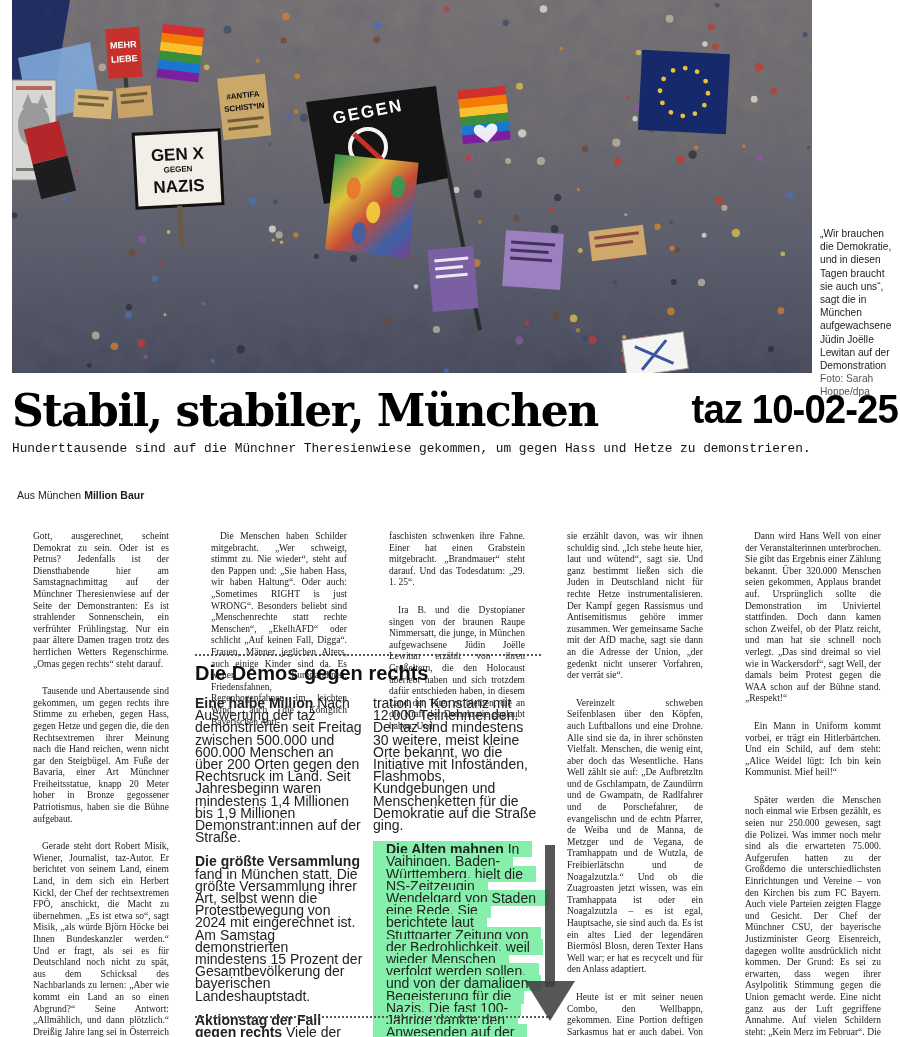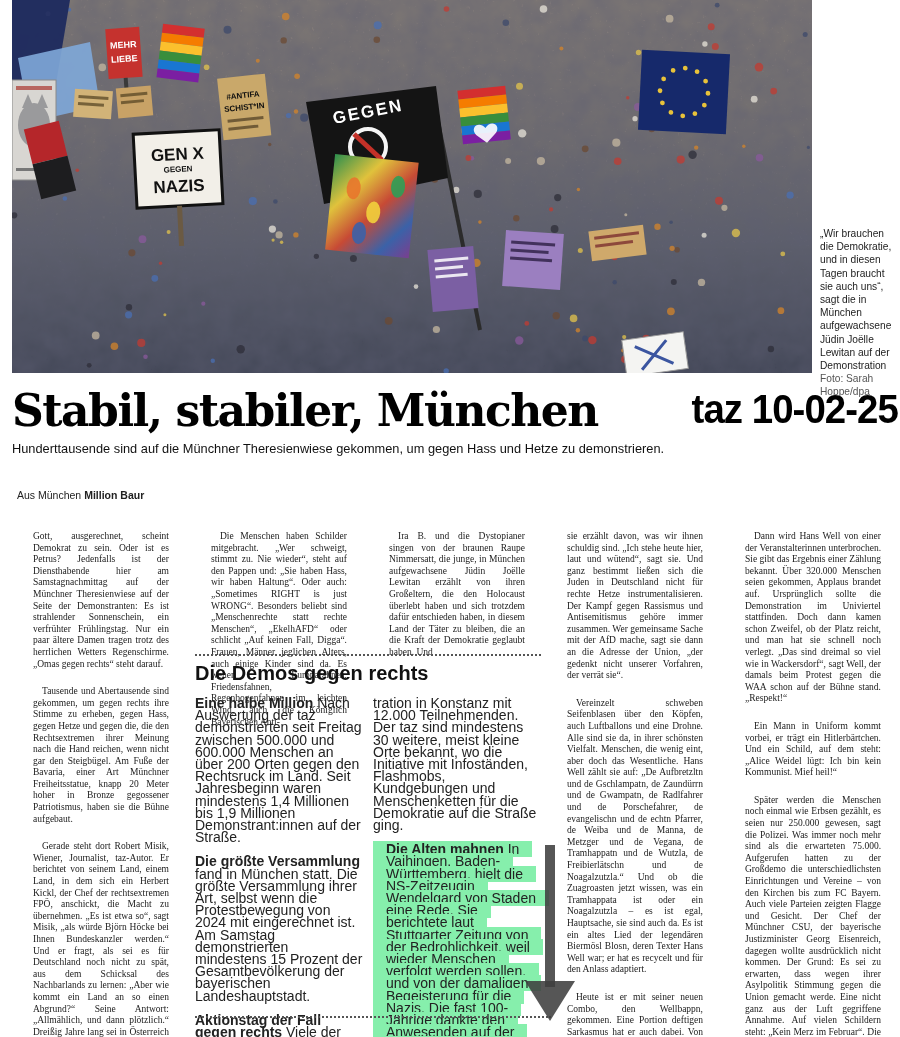--- a/index.html
+++ b/index.html
@@ -10,21 +10,21 @@
   .caption{position:absolute;left:820px;top:227px;width:80px;
            font-family:"Liberation Sans",sans-serif;font-size:10.2px;line-height:13.2px;color:#1c1c1c;}
   .caption .credit{color:#555;}
   .headline{position:absolute;left:10px;top:383px;margin:2px;
             font-family:"DejaVu Serif",serif;font-weight:bold;font-size:44px;
             letter-spacing:-1.5px;color:#000;white-space:nowrap;}
   .annotation{position:absolute;right:2px;top:387px;
               font-family:"Liberation Sans",sans-serif;font-weight:bold;font-size:40px;
               letter-spacing:-1px;color:#000;transform:scaleX(.96);transform-origin:right;}
   .deck{position:absolute;left:12px;top:441px;margin:0;width:870px;
-        font-family:Liberation Sans, sans-serif;font-size:12.8px;line-height:16.5px;color:#111;}
+        font-family:Liberation Mono, monospace;font-size:12.8px;line-height:16.5px;color:#111;}
   .byline{position:absolute;left:17px;top:489px;
           font-family:"Liberation Sans",sans-serif;font-size:10.5px;color:#222;}
   .acol{position:absolute;top:515px;width:168px;font-size:9.5px;line-height:11.6px;
         text-align:justify;color:#1a1a1a;}
   .acol p{margin:16px;}
   .acol p.ind{text-indent:9px;}
   #acol0{left:17px;} #acol1{left:195px;} #acol2{left:373px;} #acol3{left:551px;} #acol4{left:729px;}
   .dotted{position:absolute;border-top:2px dotted #555;height:0;}
   #rule-top{left:195px;top:654px;width:346px;}
   #rule-bottom{left:195px;top:1016px;width:356px;}
@@ -380,20 +380,21 @@
 
   <div class="acol" id="acol0">
       <p class="">Gott, ausgerechnet, scheint Demokrat zu sein. Oder ist es Petrus? Jedenfalls ist der Diensthabende hier am Samstagnachmittag auf der Münchner Theresienwiese auf der Seite der Demonstranten: Es ist strahlender Sonnenschein, ein verfrühter Frühlingstag. Nur ein paar ältere Damen tragen trotz des herrlichen Wetters Regenschirme. „Omas gegen rechts“ steht darauf.</p>
       <p class="ind">Tausende und Abertausende sind gekommen, um gegen rechts ihre Stimme zu erheben, gegen Hass, gegen Hetze und gegen die, die den Rechtsextremen ihrer Meinung nach die Hand reichen, wenn nicht gar den Steigbügel. Am Fuße der Bavaria, einer Art Münchner Freiheitsstatue, knapp 20 Meter hoher in Bronze gegossener Patriotismus, haben sie die Bühne aufgebaut.</p>
       <p class="ind">Gerade steht dort Robert Misik, Wiener, Journalist, taz-Autor. Er berichtet von seinem Land, einem Land, in dem sich ein Herbert Kickl, der Chef der rechtsextremen FPÖ, anschickt, die Macht zu übernehmen. „Es ist etwa so“, sagt Misik, „als würde Björn Höcke bei Ihnen Bundeskanzler werden.“ Und er fragt, als sei es für Deutschland noch nicht zu spät, aus dem Schicksal des Nachbarlands zu lernen: „Aber wie kommt ein Land an so einen Abgrund?“ Seine Antwort: „Allmählich, und dann plötzlich.“ Dreißig Jahre lang sei in Österreich das Klima vergiftet worden, die Sprache. Am Ende sei dann jeder Migrant als Krimineller hingestellt worden, jeder Flüchtling als Messerstecher. Schleichend sei die Vergiftung des Klimas geschehen, in kleinen Dosen – „dann rasant, eine Rutschpartie ins Fiasko“ (siehe unten).</p>
     </div>
   <div class="acol" id="acol1">
       <p class="ind">Die Menschen haben Schilder mitgebracht. „Wer schweigt, stimmt zu. Nie wieder“, steht auf den Pappen und: „Sie haben Hass, wir haben Haltung“. Oder auch: „Sometimes RIGHT is just WRONG“. Besonders beliebt sind „Menschenrechte statt rechte Menschen“, „EkelhAFD“ oder schlicht „Auf keinen Fall, Digga“. Frauen, Männer jeglichen Alters, auch einige Kinder sind da. Es wehen Europafahnen, Friedensfahnen, Regenbogenfahnen im leichten Wind, auch die Königlich Bayerischen Anti-</p>
     </div>
   <div class="acol" id="acol2">
+      <p class="">faschisten schwenken ihre Fahne. Einer hat einen Grabstein mitgebracht. „Brandmauer“ steht darauf. Und das Todesdatum: „29. 1. 25“.</p>
       <p class="ind">Ira B. und die Dystopianer singen von der braunen Raupe Nimmersatt, die junge, in München aufgewachsene Jüdin Joëlle Lewitan erzählt von ihren Großeltern, die den Holocaust überlebt haben und sich trotzdem dafür entschieden haben, in diesem Land der Täter zu bleiben, die an die Kraft der Demokratie geglaubt haben. Und</p>
     </div>
   <div class="acol" id="acol3">
       <p class="">sie erzählt davon, was wir ihnen schuldig sind. „Ich stehe heute hier, laut und wütend“, sagt sie. Und ganz bestimmt ließen sich die Juden in Deutschland nicht für rechte Hetze instrumentalisieren. Der Kampf gegen Rassismus und Antisemitismus gehöre immer zusammen. Wer gemeinsame Sache mit der AfD mache, sagt sie dann an die Adresse der Union, „der gedenkt nicht unserer Vorfahren, der verrät sie“.</p>
       <p class="ind">Vereinzelt schweben Seifenblasen über den Köpfen, auch Luftballons und eine Drohne. Alle sind sie da, in ihrer schönsten Vielfalt. Menschen, die wenig eint, aber doch das Wesentliche. Hans Well zählt sie auf: „De Aufbretzltn und de Gschlampatn, de Zaundürrn und de Gwampatn, de Radlfahrer und de Porschefahrer, de evangelischn und de echtn Pfarrer, de Weiba und de Manna, de Metzger und de Vegana, de Tramhappatn und de Wutzla, de Freibierlätschn und de Noagalzutzla.“ Und ob die Zuagroasten jetzt wissen, was ein Tramhappata ist oder ein Noagalzutzla – es ist egal, Hauptsache, sie sind auch da. Es ist ein altes Lied der legendären Biermösl Blosn, deren Texter Hans Well war; er hat es recycelt und für den Anlass adaptiert.</p>
       <p class="ind">Heute ist er mit seiner neuen Combo, den Wellbappn, gekommen. Eine Portion deftigen Sarkasmus hat er auch dabei. Von Höcke, der sich an die Macht geputscht hat, singt er in einem weiteren Lied: „Kameraden jetz wird aufgrammt, auf zur Remigration! Afrikaner, Mongolen, Österreicher, raus zur Massendeportation! Für Veganer gibt's verschärfte Festungshaft, oane werd glei gschnappt, de Sarah Wiener hom's beim Brokoliessn auf frischer Tat ertappt.“</p>
     </div>
   <div class="acol" id="acol4">
       <p class="ind">Dann wird Hans Well von einer der Veranstalterinnen unterbrochen. Sie gibt das Ergebnis einer Zählung bekannt. Über 320.000 Menschen seien gekommen, Applaus brandet auf. Ursprünglich sollte die Demonstration im Univiertel stattfinden. Doch dann kamen schon Zweifel, ob der Platz reicht, und man hat sie schnell noch verlegt. „Das sind dreimal so viel wie in Wackersdorf“, sagt Well, der damals beim Protest gegen die WAA schon auf der Bühne stand. „Respekt!“</p>
       <p class="ind">Ein Mann in Uniform kommt vorbei, er trägt ein Hitlerbärtchen. Und ein Schild, auf dem steht: „Alice Weidel lügt: Ich bin kein Kommunist. Mief heil!“</p>

